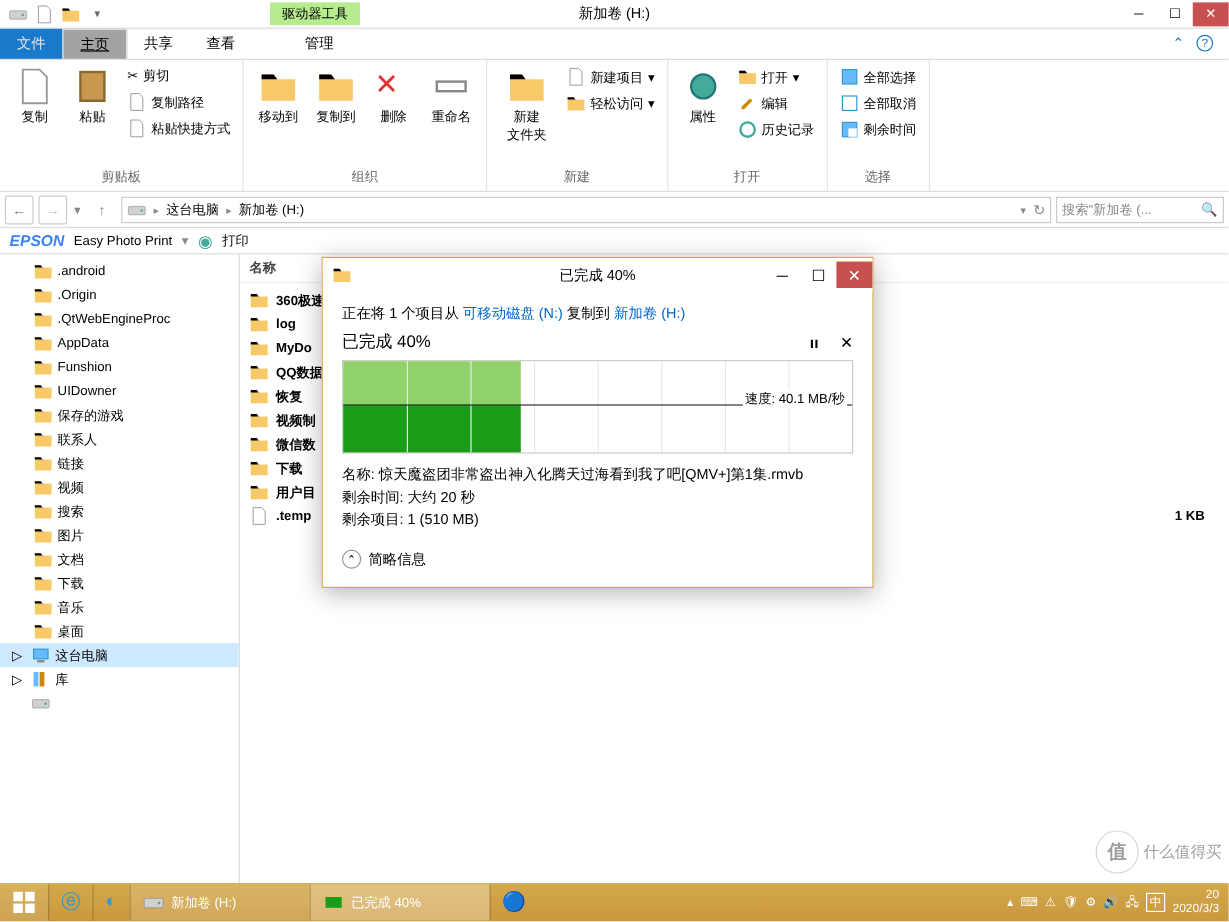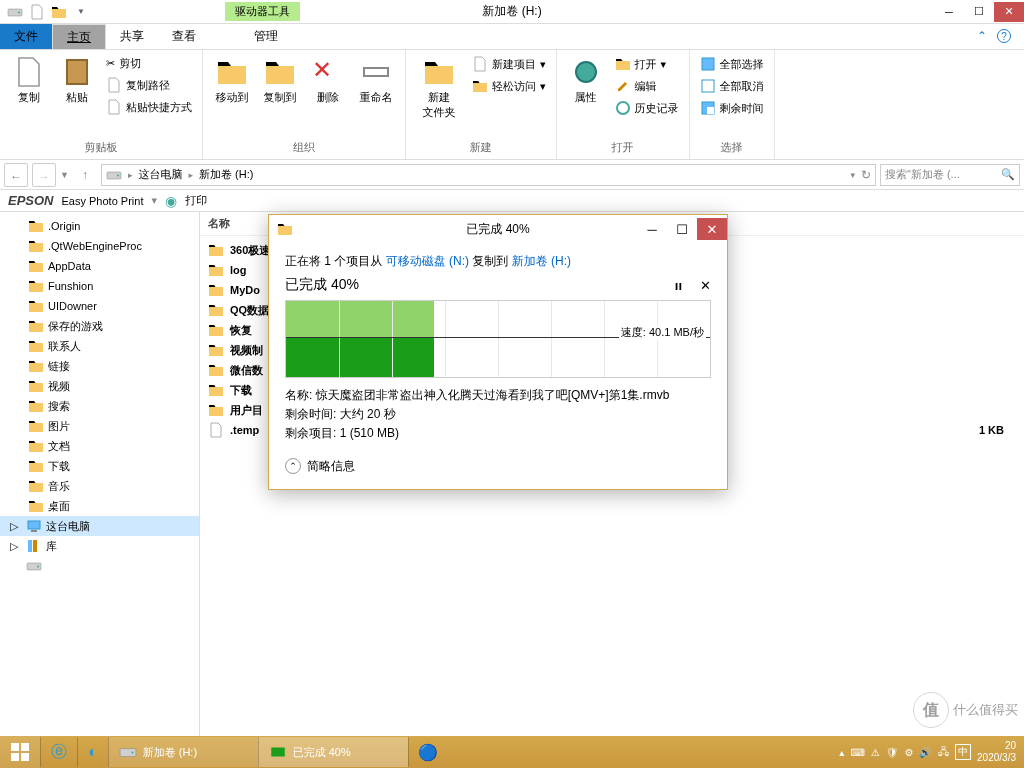--- a/index.html
+++ b/index.html
@@ -7,41 +7,41 @@
 .titlebar { height: 24px; background: #fff; display: flex; align-items: center; border-bottom: 1px solid #ddd; }
 .titlebar .qat { display: flex; gap: 4px; padding: 0 6px; }
 .titlebar .qat-icon { width: 18px; height: 18px; display: flex; align-items: center; justify-content: center; }
 .titlebar .context-tab { background: #b7eb8f; padding: 2px 10px; font-size: 11px; position: absolute; left: 225px; }
 .titlebar .title { position: absolute; left: 50%; transform: translateX(-50%); font-size: 12px; }
 .titlebar .winbtns { position: absolute; right: 0; display: flex; }
 .titlebar .winbtns div { width: 30px; height: 20px; display: flex; align-items: center; justify-content: center; font-size: 11px; }
 .titlebar .winbtns .close { background: #c75050; color: #fff; }
 .tabs { height: 26px; display: flex; align-items: stretch; border-bottom: 1px solid #ddd; }
 .tabs .tab { padding: 4px 14px; font-size: 12px; display: flex; align-items: center; }
-.tabs .tab.file { background: #1979ca; color: #000000; }
+.tabs .tab.file { background: #1979ca; color: #e5e5e5; }
 .tabs .tab.active { background: #a3a3a3; border: 1px solid #ddd; border-bottom: none; text-decoration: underline; }
 .tabs .tab.manage { position: absolute; left: 240px; }
 .tabs .help { position: absolute; right: 8px; display: flex; gap: 10px; padding: 5px; color: #1979ca; }
 .ribbon { height: 110px; background: #fff; display: flex; border-bottom: 1px solid #ddd; }
 .ribbon-group { border-right: 1px solid #e5e5e5; padding: 4px 8px; display: flex; flex-direction: column; }
 .ribbon-group .group-content { flex: 1; display: flex; gap: 6px; align-items: flex-start; }
 .ribbon-group .group-label { text-align: center; font-size: 11px; color: #666; padding-top: 2px; }
 .big-btn { display: flex; flex-direction: column; align-items: center; width: 42px; gap: 2px; font-size: 11px; padding: 2px; }
 .big-btn .icon { width: 32px; height: 32px; }
 .small-btn { display: flex; align-items: center; gap: 4px; font-size: 11px; padding: 2px; white-space: nowrap; }
 .small-btn .icon { width: 16px; height: 16px; }
 .small-col { display: flex; flex-direction: column; gap: 2px; }
 .navbar { height: 30px; border-bottom: 1px solid #ddd; display: flex; align-items: center; padding: 0 4px; gap: 4px; }
 .navbtn { width: 24px; height: 24px; border: 1px solid #ccc; border-radius: 2px; display: flex; align-items: center; justify-content: center; color: #888; }
 .address { flex: 1; border: 1px solid #ccc; height: 22px; display: flex; align-items: center; padding: 0 4px; gap: 6px; }
 .address .crumb { font-size: 11px; }
 .address .sep { color: #888; font-size: 9px; }
 .searchbox { width: 140px; border: 1px solid #ccc; height: 22px; padding: 0 4px; font-size: 11px; color: #888; display: flex; align-items: center; }
 .epson-bar { height: 22px; border-bottom: 1px solid #ddd; display: flex; align-items: center; padding: 0 8px; gap: 8px; font-size: 11px; }
-.epson-bar .epson { color: #404040; font-weight: bold; font-style: italic; font-size: 13px; }
+.epson-bar .epson { color: #3b82f6; font-weight: bold; font-style: italic; font-size: 13px; }
 .main { display: flex; height: 524px; }
 .sidebar { width: 200px; border-right: 1px solid #ddd; overflow-y: auto; padding: 4px 0; }
 .tree-item { display: flex; align-items: center; gap: 4px; padding: 2px 4px 2px 28px; font-size: 11px; height: 20px; white-space: nowrap; }
 .tree-item.selected { background: #cde8ff; }
 .tree-item.level0 { padding-left: 10px; }
 .tree-item .ficon { width: 16px; height: 16px; flex-shrink: 0; }
 .content { flex: 1; position: relative; font-weight: bold; }
 .content-header { display: flex; padding: 4px 8px; border-bottom: 1px solid #eee; font-size: 11px; color: #444; }
 .content-list { padding: 4px 0; }
 .file-item { display: flex; align-items: center; gap: 6px; padding: 2px 8px; font-size: 11px; height: 20px; }
@@ -313,20 +313,26 @@
   <span style="color:#4a9;font-size:14px">◉</span>
   <span>打印</span>
 </div>
 
 <div class="main">
   <div class="sidebar" id="sidebar">
       <div class="tree-item">
         <svg class="ficon" viewBox="0 0 16 16">
           <use href="#folder-icon"></use>
         </svg>
+        <span>.android</span>
+      </div>
+      <div class="tree-item">
+        <svg class="ficon" viewBox="0 0 16 16">
+          <use href="#folder-icon"></use>
+        </svg>
         <span>.Origin</span>
       </div>
       <div class="tree-item">
         <svg class="ficon" viewBox="0 0 16 16">
           <use href="#folder-icon"></use>
         </svg>
         <span>.QtWebEngineProc</span>
       </div>
       <div class="tree-item">
         <svg class="ficon" viewBox="0 0 16 16">

